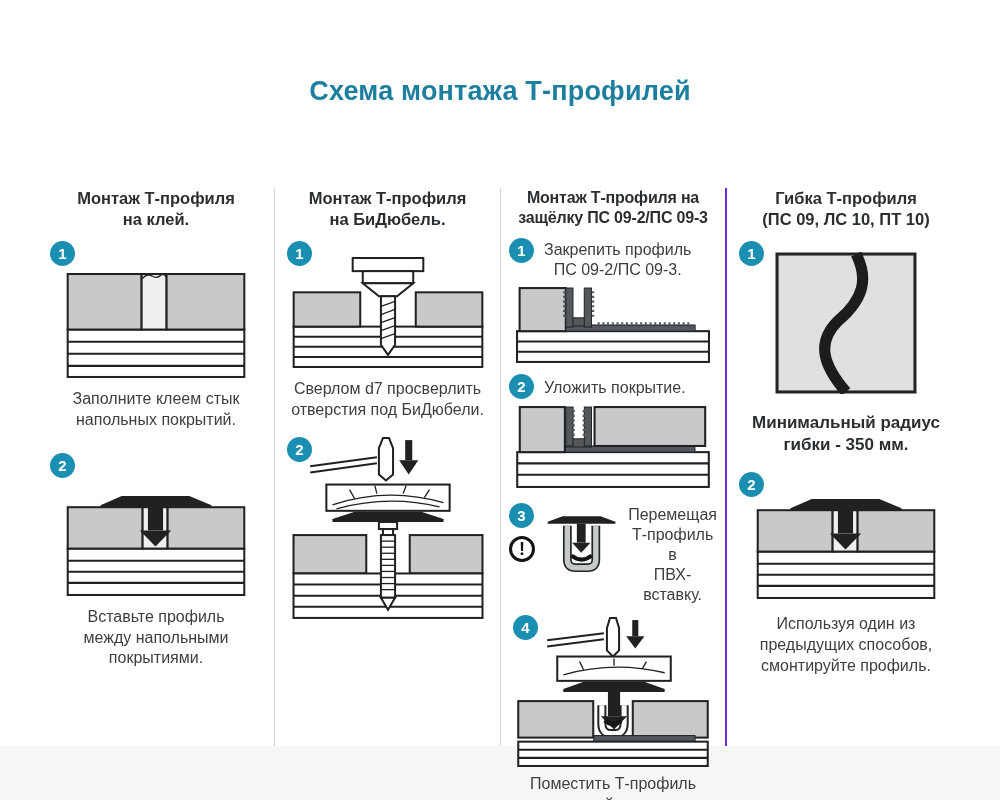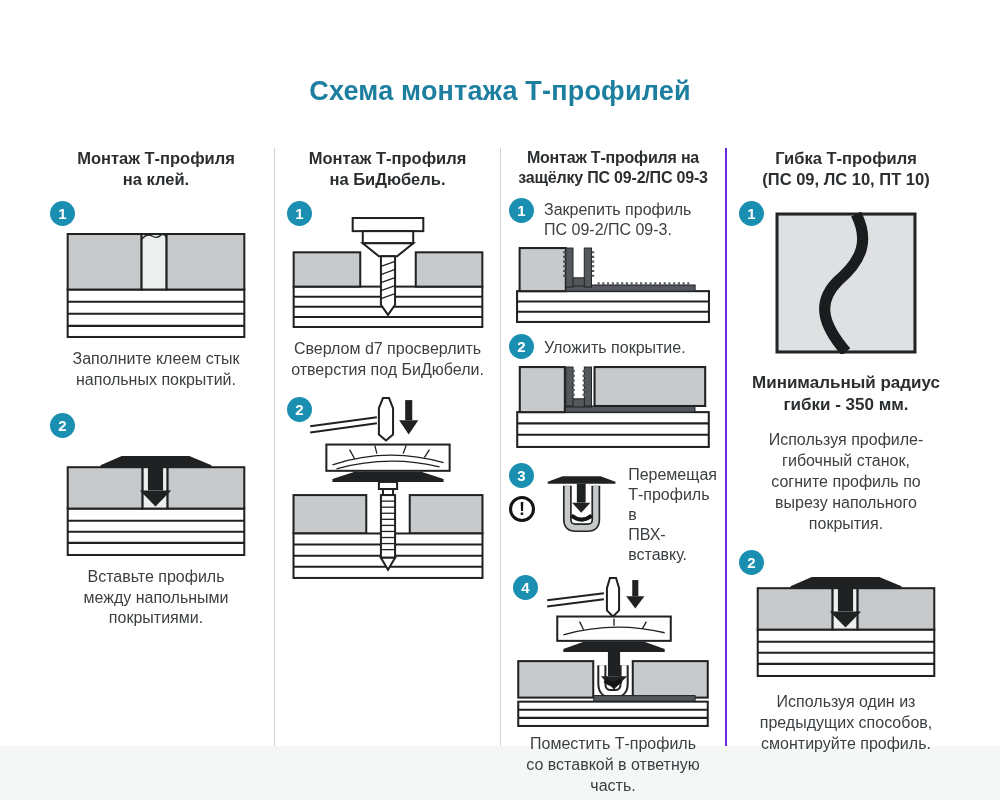--- a/index.html
+++ b/index.html
@@ -7,38 +7,38 @@
   .page {
     position:relative; width:1000px; height:800px; background:#ffffff;
     font-family:"Liberation Sans", sans-serif; color:#3b3f42; overflow:hidden;
   }
   .footer-strip { position:absolute; left:0; top:746px; width:1000px; height:54px; background:#f5f6f6; }
   .title {
     position:absolute; top:76px; left:0; width:1000px; text-align:center;
     font-size:27px; font-weight:bold; color:var(--title-color,#1d7f9f); letter-spacing:.2px;
   }
   .cols { position:absolute; top:148px; left:38px; display:flex; height:598px; }
-  .col { padding:0 8px; }
+  .col { padding:0 8px;margin-top:40px; }
   .col-1 { width:237px; border-right:1px solid #d2d5d6; }
   .col-2 { width:226px; border-right:1px solid #d2d5d6; }
   .col-3 { width:226px; border-right:2px solid #6d28d9; }
   .col-4 { width:238px; }
   .hdr { font-size:16.5px; font-weight:bold; color:#2b2e30; text-align:center; line-height:1.25; }
   .col-3 .hdr { font-size:16px; letter-spacing:-.2px; }
   .pre { white-space:pre-line; }
   .badge {
     width:25px; height:25px; border-radius:50%; background:var(--accent,#1a8fb1);
     color:#fff; font-weight:bold; font-size:15px; display:flex; align-items:center; justify-content:center;
     flex:0 0 25px;
   }
   .badge-row { margin:12px 0 4px 4px; }
   .cap { font-size:16px; text-align:center; line-height:1.3; margin-top:10px; }
   .fig { display:block; margin:6px auto 0; }
   .steprow { display:flex; gap:10px; margin-top:10px; align-items:flex-start; }
-  .steprow .lbl { font-size:16px; line-height:1.25; text-align:left; padding-top:2px; }
+  .steprow .lbl { font-size:16px; line-height:1.25; text-align:center; padding-top:2px; }
   .warn {
     width:26px; height:26px; border-radius:50%; border:3px solid #141414; color:#141414;
     font-weight:bold; font-size:18px; display:flex; align-items:center; justify-content:center;
     margin-top:8px;
   }
   .note-bold { font-size:17px; font-weight:bold; color:#2b2e30; text-align:center; line-height:1.3; margin-top:18px; }
   .note { font-size:16px; text-align:center; line-height:1.3; margin-top:14px; }
   
   .cov  { fill:var(--covering,#c8c9ca); stroke:var(--ink,#1f2123); stroke-width:2; }
   .wht  { fill:#ffffff; stroke:var(--ink,#1f2123); stroke-width:2; }
@@ -250,25 +250,20 @@
 (ПС 09, ЛС 10, ПТ 10)</div>
 
       <div class="badge badge-row">1</div>
       <svg class="fig" style="margin-top:-18px" width="142" height="142" viewBox="0 0 140 140">
         <rect x="2" y="2" width="136" height="136" fill="#dfe0e1" stroke="#222426" stroke-width="3"></rect>
         <path d="M80 2 C92 26 88 46 62 68 C40 90 48 112 70 138" fill="none" stroke="#1a1c1e" stroke-width="11"></path>
       </svg>
 
       <div class="note-bold pre">Минимальный радиус
 гибки - 350 мм.</div>
-      <div class="note pre">Используя профиле-
-гибочный станок,
-согните профиль по
-вырезу напольного
-покрытия.</div>
 
       <div class="badge" style="margin:16px 0 6px 4px">2</div>
       <svg class="fig" style="margin-top:-16px" width="180" height="113" viewBox="0 0 178 112">
         <rect class="wht" x="1.5" y="64" width="175" height="46"></rect>
         <line class="ln" x1="1.5" y1="76" x2="176.5" y2="76"></line>
         <line class="ln" x1="1.5" y1="87" x2="176.5" y2="87"></line>
         <line class="ln" x1="1.5" y1="98" x2="176.5" y2="98"></line>
         <rect class="gapf" x="75.5" y="23" width="25" height="41"></rect>
         <rect class="cov" x="1.5" y="23" width="74" height="41"></rect>
         <rect class="cov" x="100.5" y="23" width="76" height="41"></rect>

